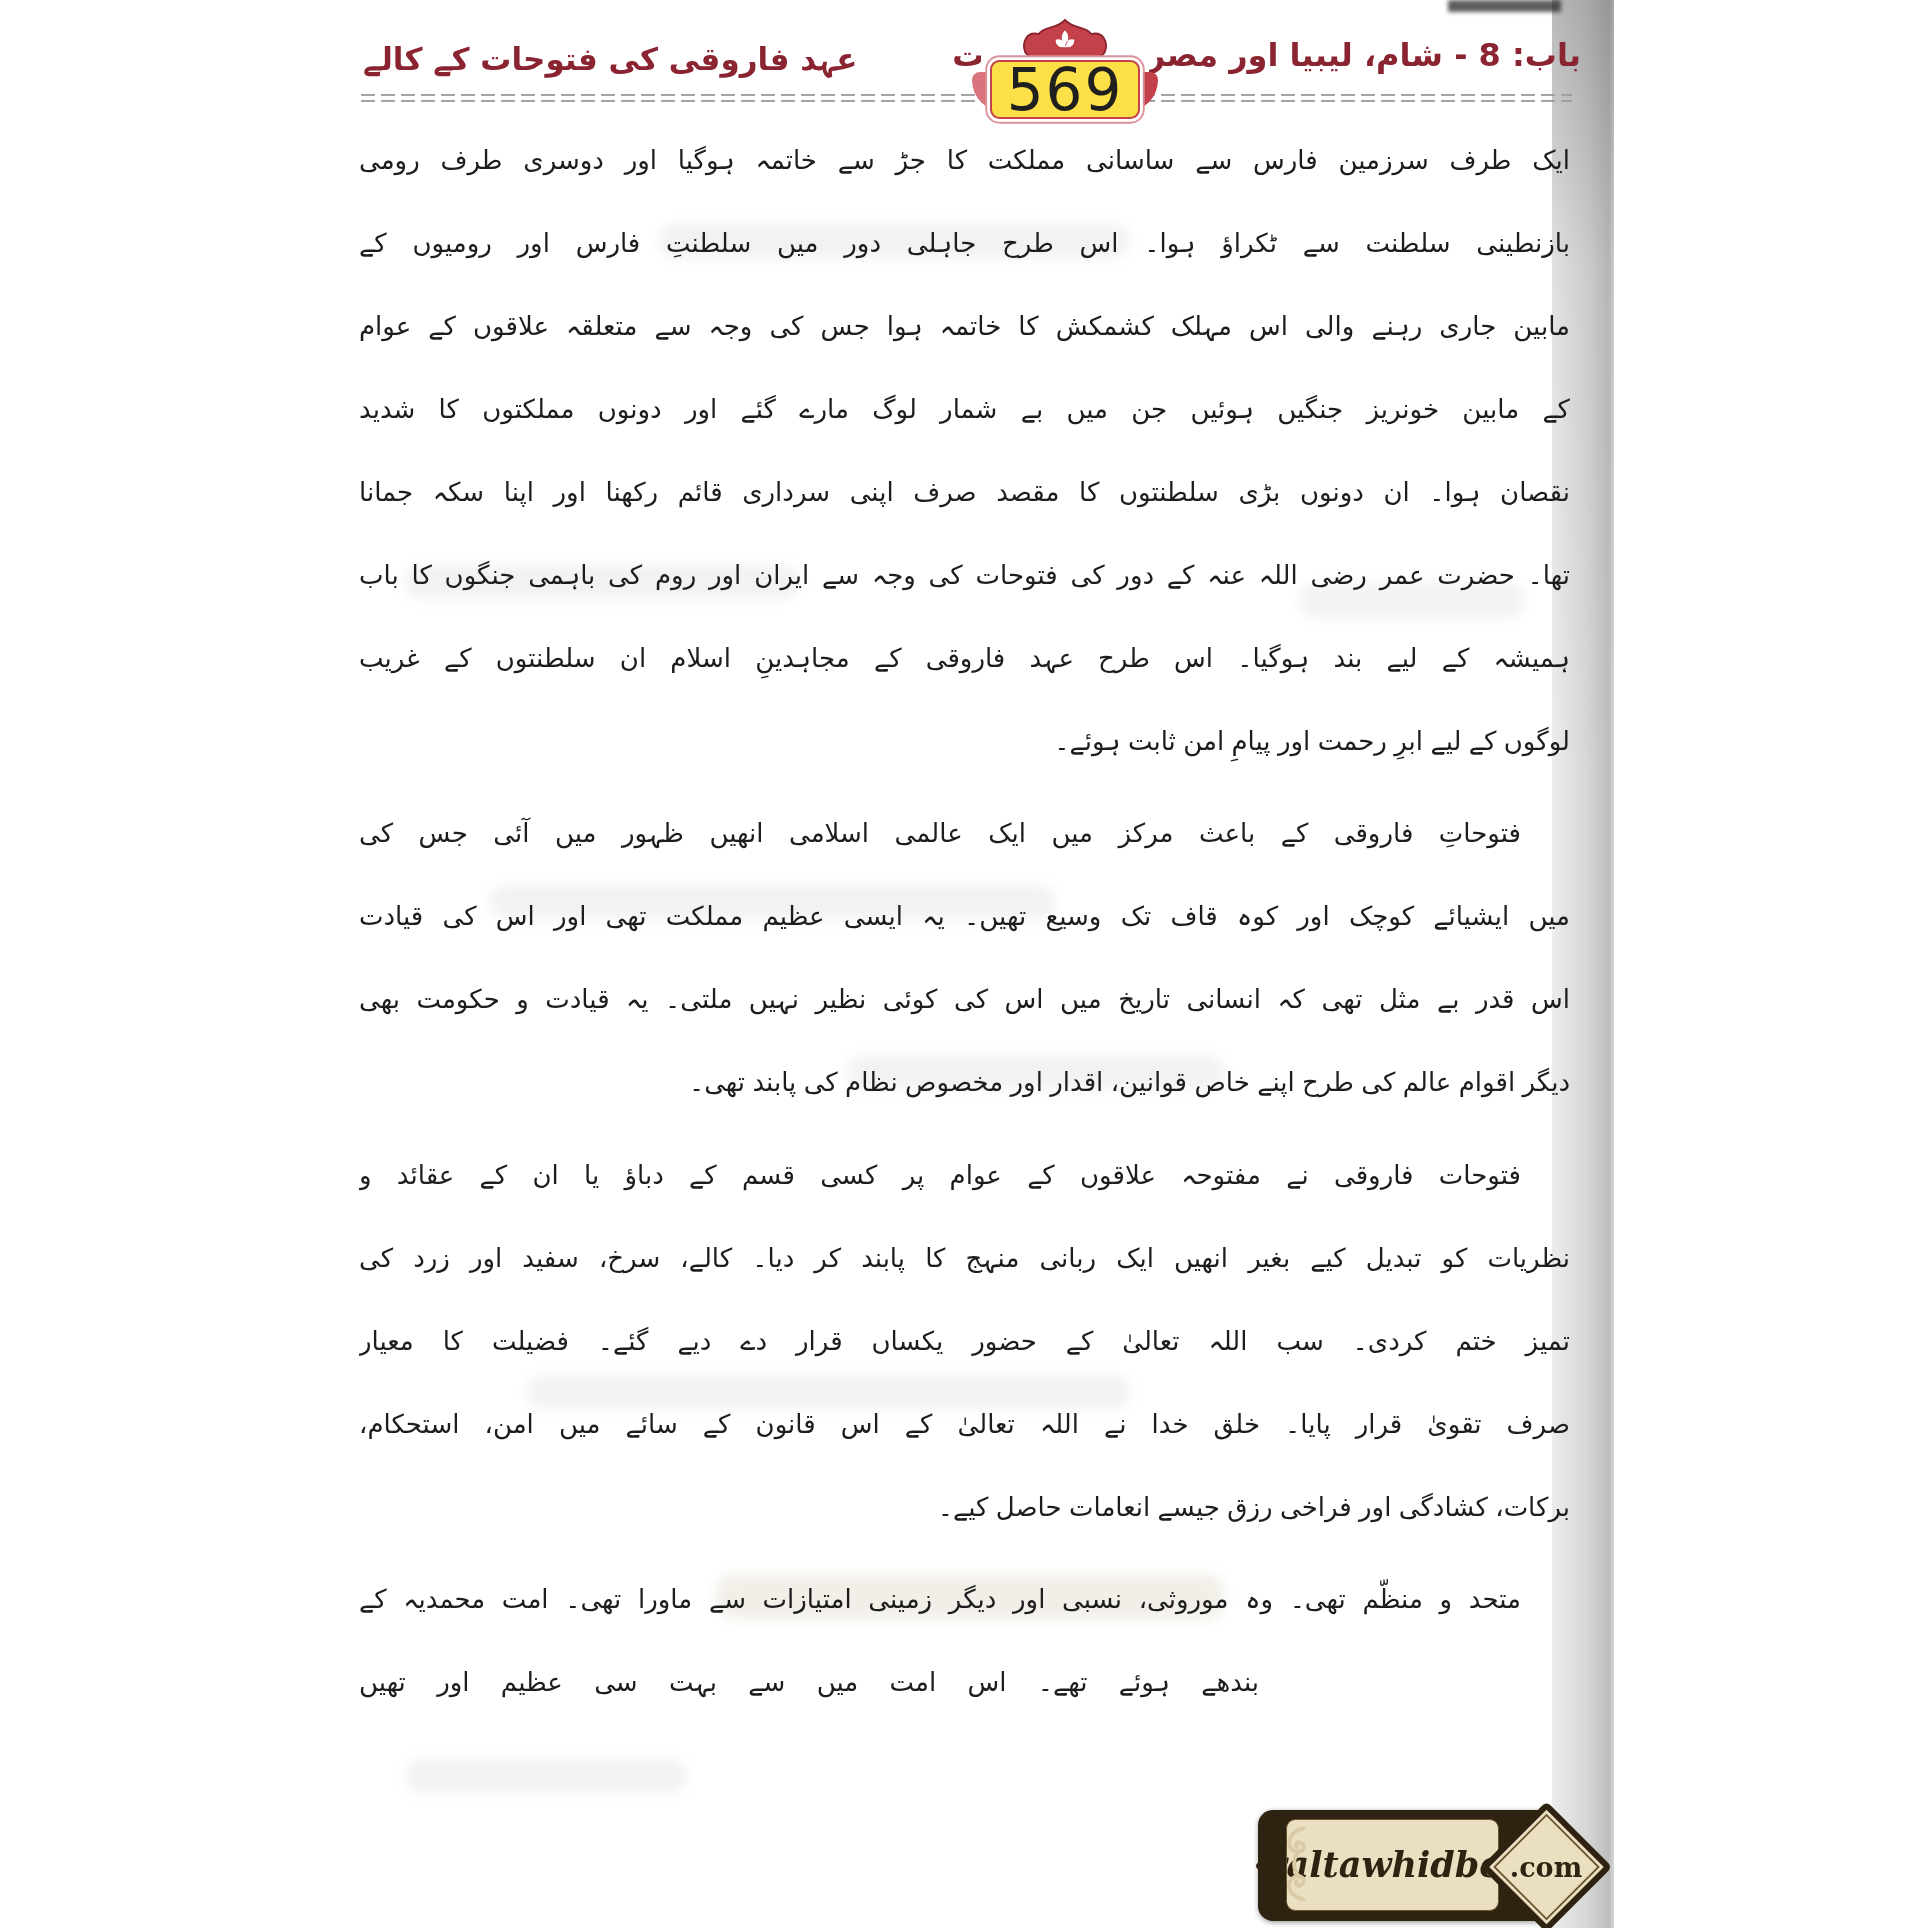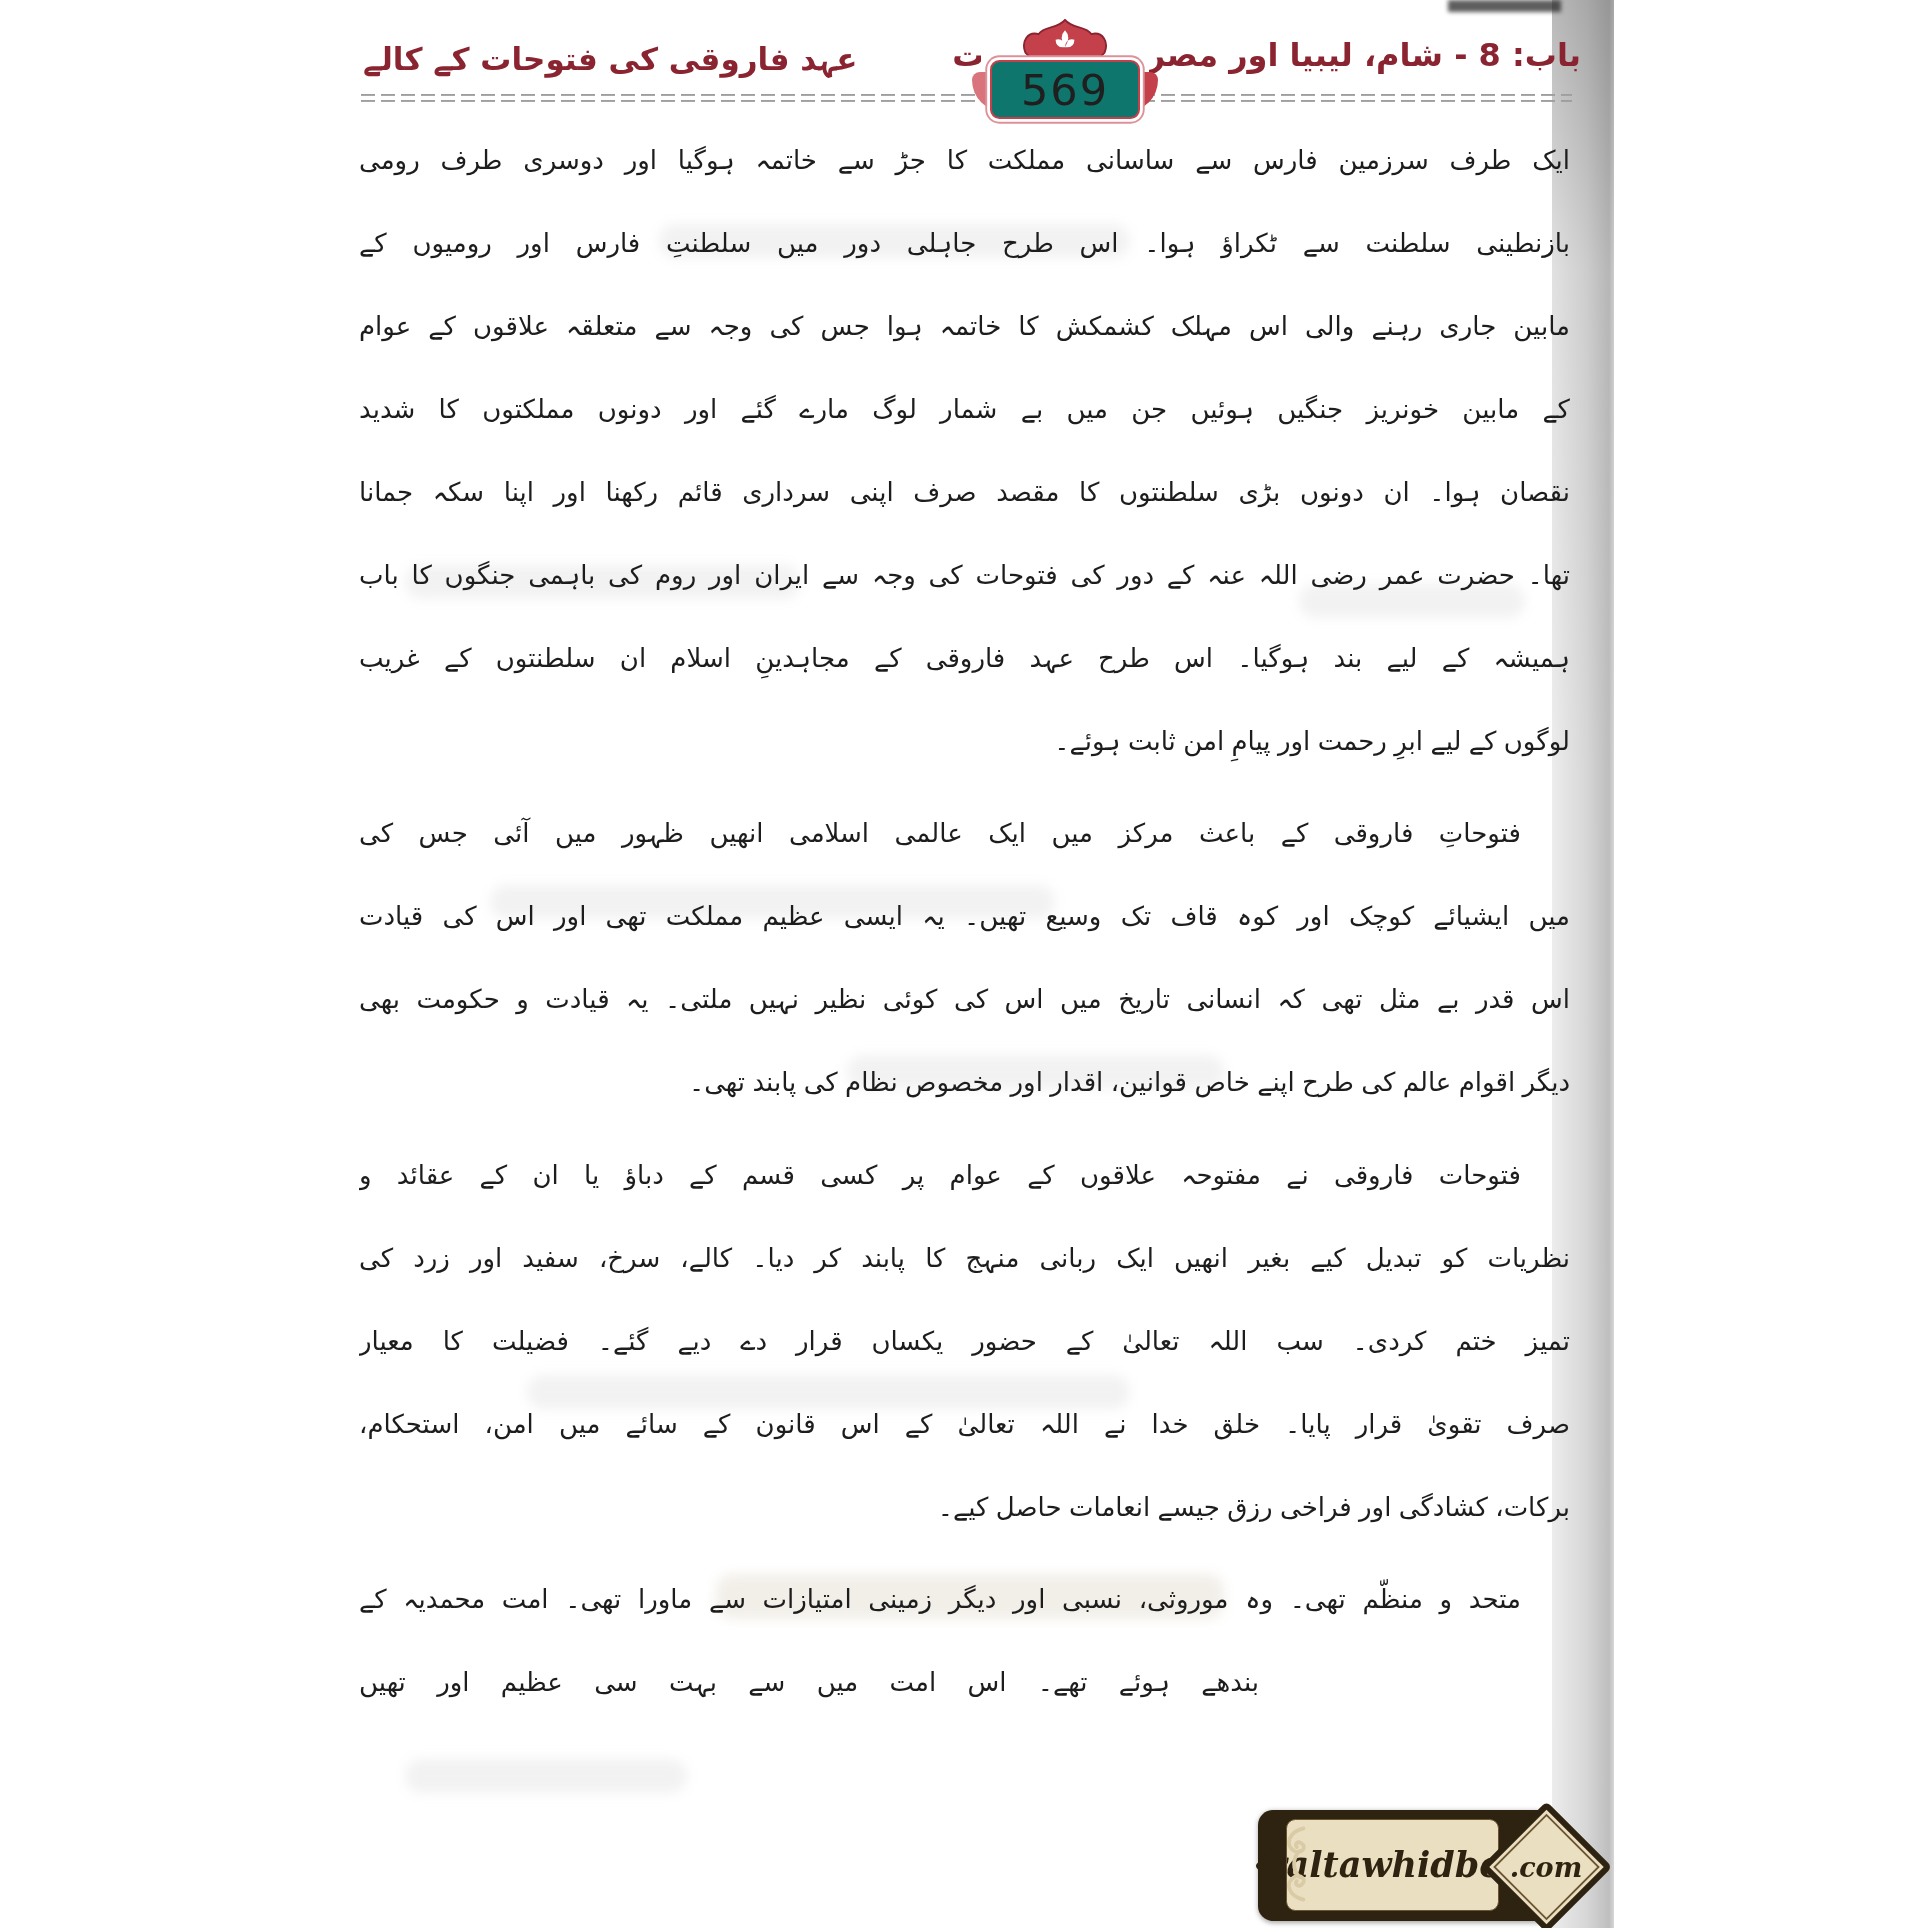--- a/index.html
+++ b/index.html
@@ -43,24 +43,24 @@
   }
   
   .pagenum-badge{position:absolute;left:981px;top:19px;width:168px;height:105px;z-index:3;}
   .badge-backing{position:absolute;left:0;top:0;right:0;bottom:0;background:#ffffff;border-radius:11.3px;}
   .crown{position:absolute;left:50%;top:0;transform:translateX(-50%);}
   .wing{position:absolute;top:53px;width:38px;height:40px;background:#c4404a;}
   .wing-r{right:-9.4px;border-radius:3.8px 9.4px 38px 5.6px;}
   .wing-l{left:-9.4px;background:#d9747c;border-radius:9.4px 3.8px 5.6px 38px;}
   .plate{
     position:absolute;left:9.4px;right:9.4px;top:41px;height:55px;
-    background:#0f766e;border:2.8px solid #c4404a;border-radius:9.4px;
+    background:#fde047;border:2.8px solid #c4404a;border-radius:9.4px;
     box-shadow:0 0 0 2.8px #ffffff, 0 0 0 4.7px #dc9298;
     display:flex;align-items:center;justify-content:center;
-    font-size:43px;color:#1f1f1f;letter-spacing:1.9px;
+    font-size:58px;color:#1f1f1f;letter-spacing:1.9px;
   }
   
   .body-text{
     position:absolute;right:358px;top:119px;width:1211px;direction:rtl;
     color:#1d1d1d;font-size:26px;z-index:1;
   }
   .para{margin:0;}
   .para + .para{margin-top:9.4px;}
   .line{
     height:83px;line-height:83px;white-space:nowrap;overflow:hidden;
@@ -91,21 +91,21 @@
   .wm-flourish{position:absolute;left:17px;top:50%;transform:translateY(-50%);z-index:2;}
   .wm-diamond{
     position:absolute;right:0;top:50%;width:81px;height:81px;
     transform:translateY(-50%) rotate(45deg);
     background:#ebdfc2;border:6.6px solid #2e2310;border-radius:5.6px;
     box-shadow:inset 0 0 0 2.8px #ebdfc2, inset 0 0 0 4.7px #6b5430;
   }
   .wm-com{
     position:absolute;right:0;top:50%;transform:translateY(-50%);
     width:94px;text-align:center;z-index:2;
-    font-family:"DejaVu Serif",serif;font-style:italic;font-weight:bold;
+    font-family:"DejaVu Serif",serif;font-weight:bold;
     font-size:27px;color:#2e2310;
   }
 </style>
 </head>
 <body>
 
 <div class="screen">
 
   <div class="page-edge-band"></div>
   <div class="smudge-top"></div>

